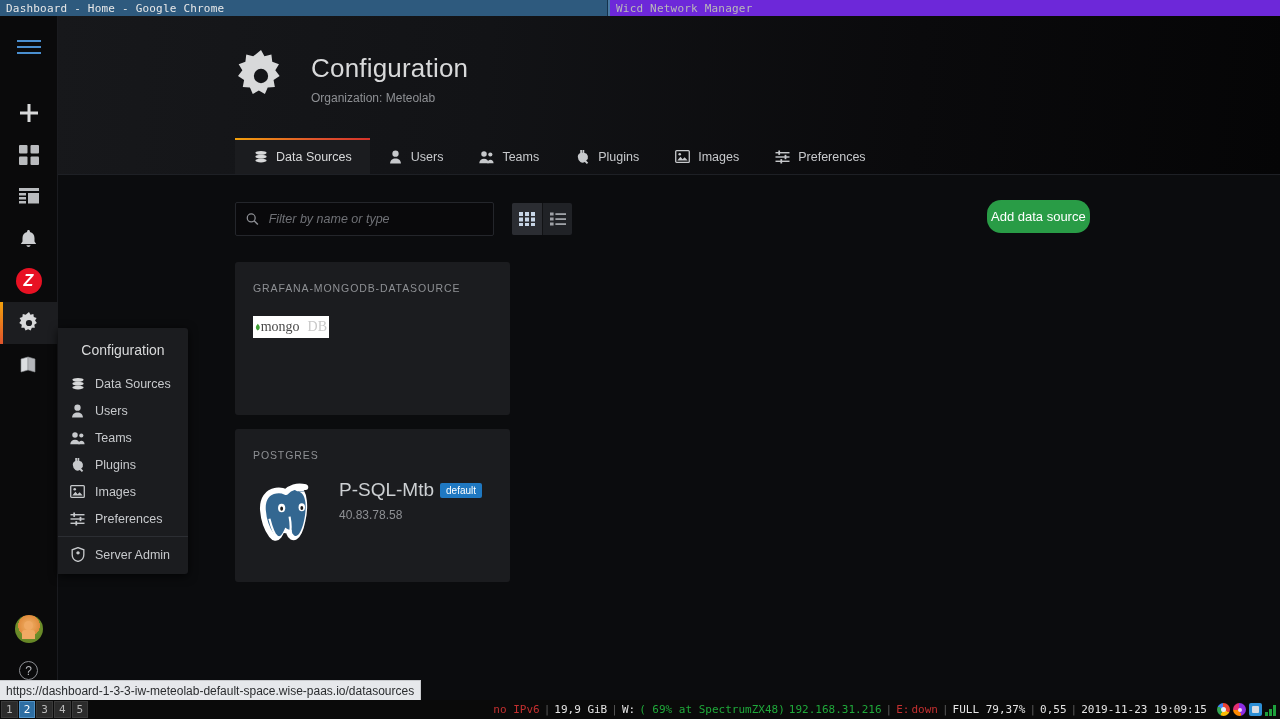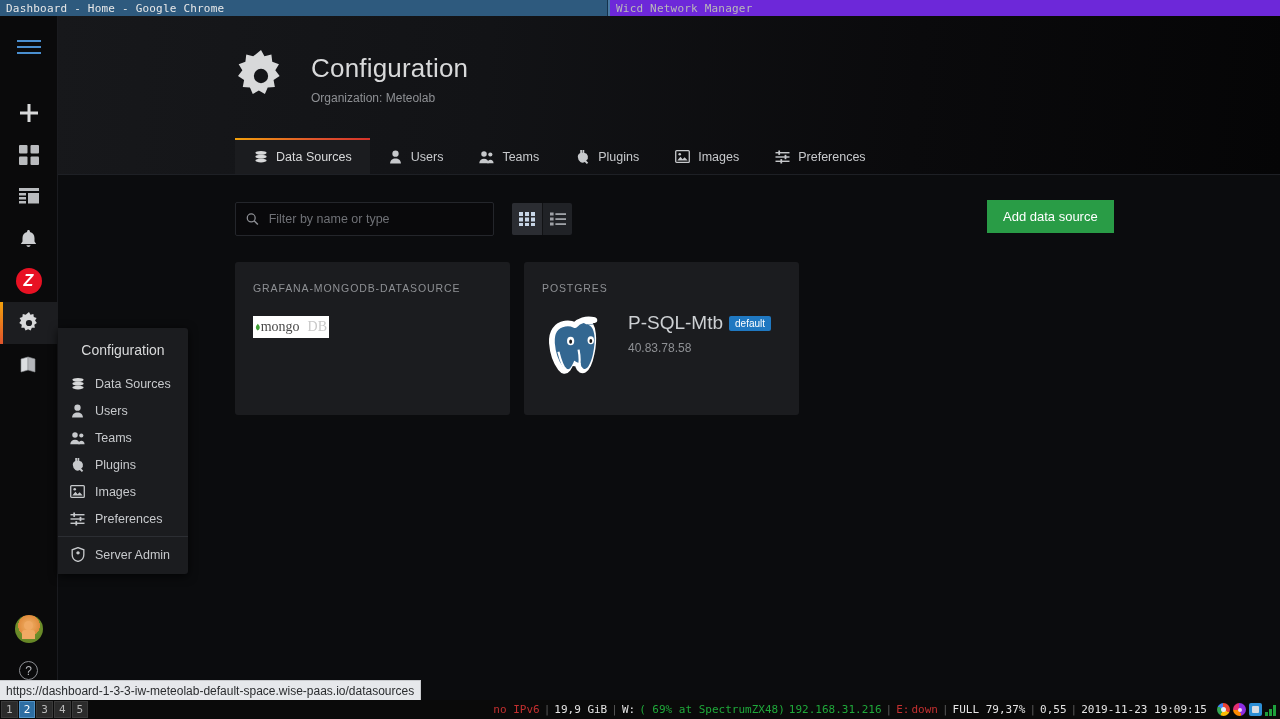--- a/index.html
+++ b/index.html
@@ -100,39 +100,39 @@
 
   
   .toolbar { position: absolute; left: 177px; top: 186px; display: flex; align-items: center; }
   .filter-box {
     width: 259px; height: 34px; background: #09090b;
     border: 1px solid #24262b; border-radius: 2px;
     display: flex; align-items: center; padding: 0 10px; gap: 10px;
   }
   .filter-input {
     background: transparent; border: 0; outline: none; width: 100%;
-    color: #bfc1c5; font-size: 12.5px; font-family: "Liberation Sans", sans-serif;
+    color: #bfc1c5; font-size: 12.5px; font-family: "Liberation Sans", sans-serif; font-style: italic;
   }
   .filter-input::placeholder { color: #6f7176; }
   .view-toggle {
     margin-left: 18px; display: flex; height: 32px;
     background: #202226; border-radius: 2px; overflow: hidden;
   }
   .vt-btn { width: 30px; display: flex; align-items: center; justify-content: center; }
   .vt-btn + .vt-btn { border-left: 1px solid #111214; }
   .vt-btn.active { background: #2b2d32; }
   .add-btn {
     position: absolute; left: 929px; top: 184px;
     background: #299c46; color: #fff; font-size: 13px;
-    padding: 9px 16px; border: 0; border-radius: 0; cursor: pointer;
+    padding: 9px 4px; border: 0; border-radius: 14px; cursor: pointer;
     font-family: "Liberation Sans", sans-serif;
   }
 
   
-  .cards { position: absolute; left: 177px; top: 246px; display: flex; gap: 14px; }
+  .cards { position: absolute; left: 177px; top: 246px; display: flex; gap: 14px; flex-direction: column; }
   .ds-card {
     width: 275px; height: 153px; background: #1b1c1f; border-radius: 3px;
     padding: 20px 18px 0 18px;
   }
   .ds-type { font-size: 10.5px; letter-spacing: .9px; color: #8e9094; text-transform: uppercase; }
   .ds-body { display: flex; margin-top: 16px; }
   .ds-logo { width: 76px; flex: 0 0 76px; display: flex; align-items: flex-start; justify-content: center; }
   .ds-info { margin-left: 10px; padding-top: 2px; }
   .ds-name { font-size: 19px; color: #cdd0d3; font-weight: 400; display: inline; vertical-align: middle; }
   .badge {

